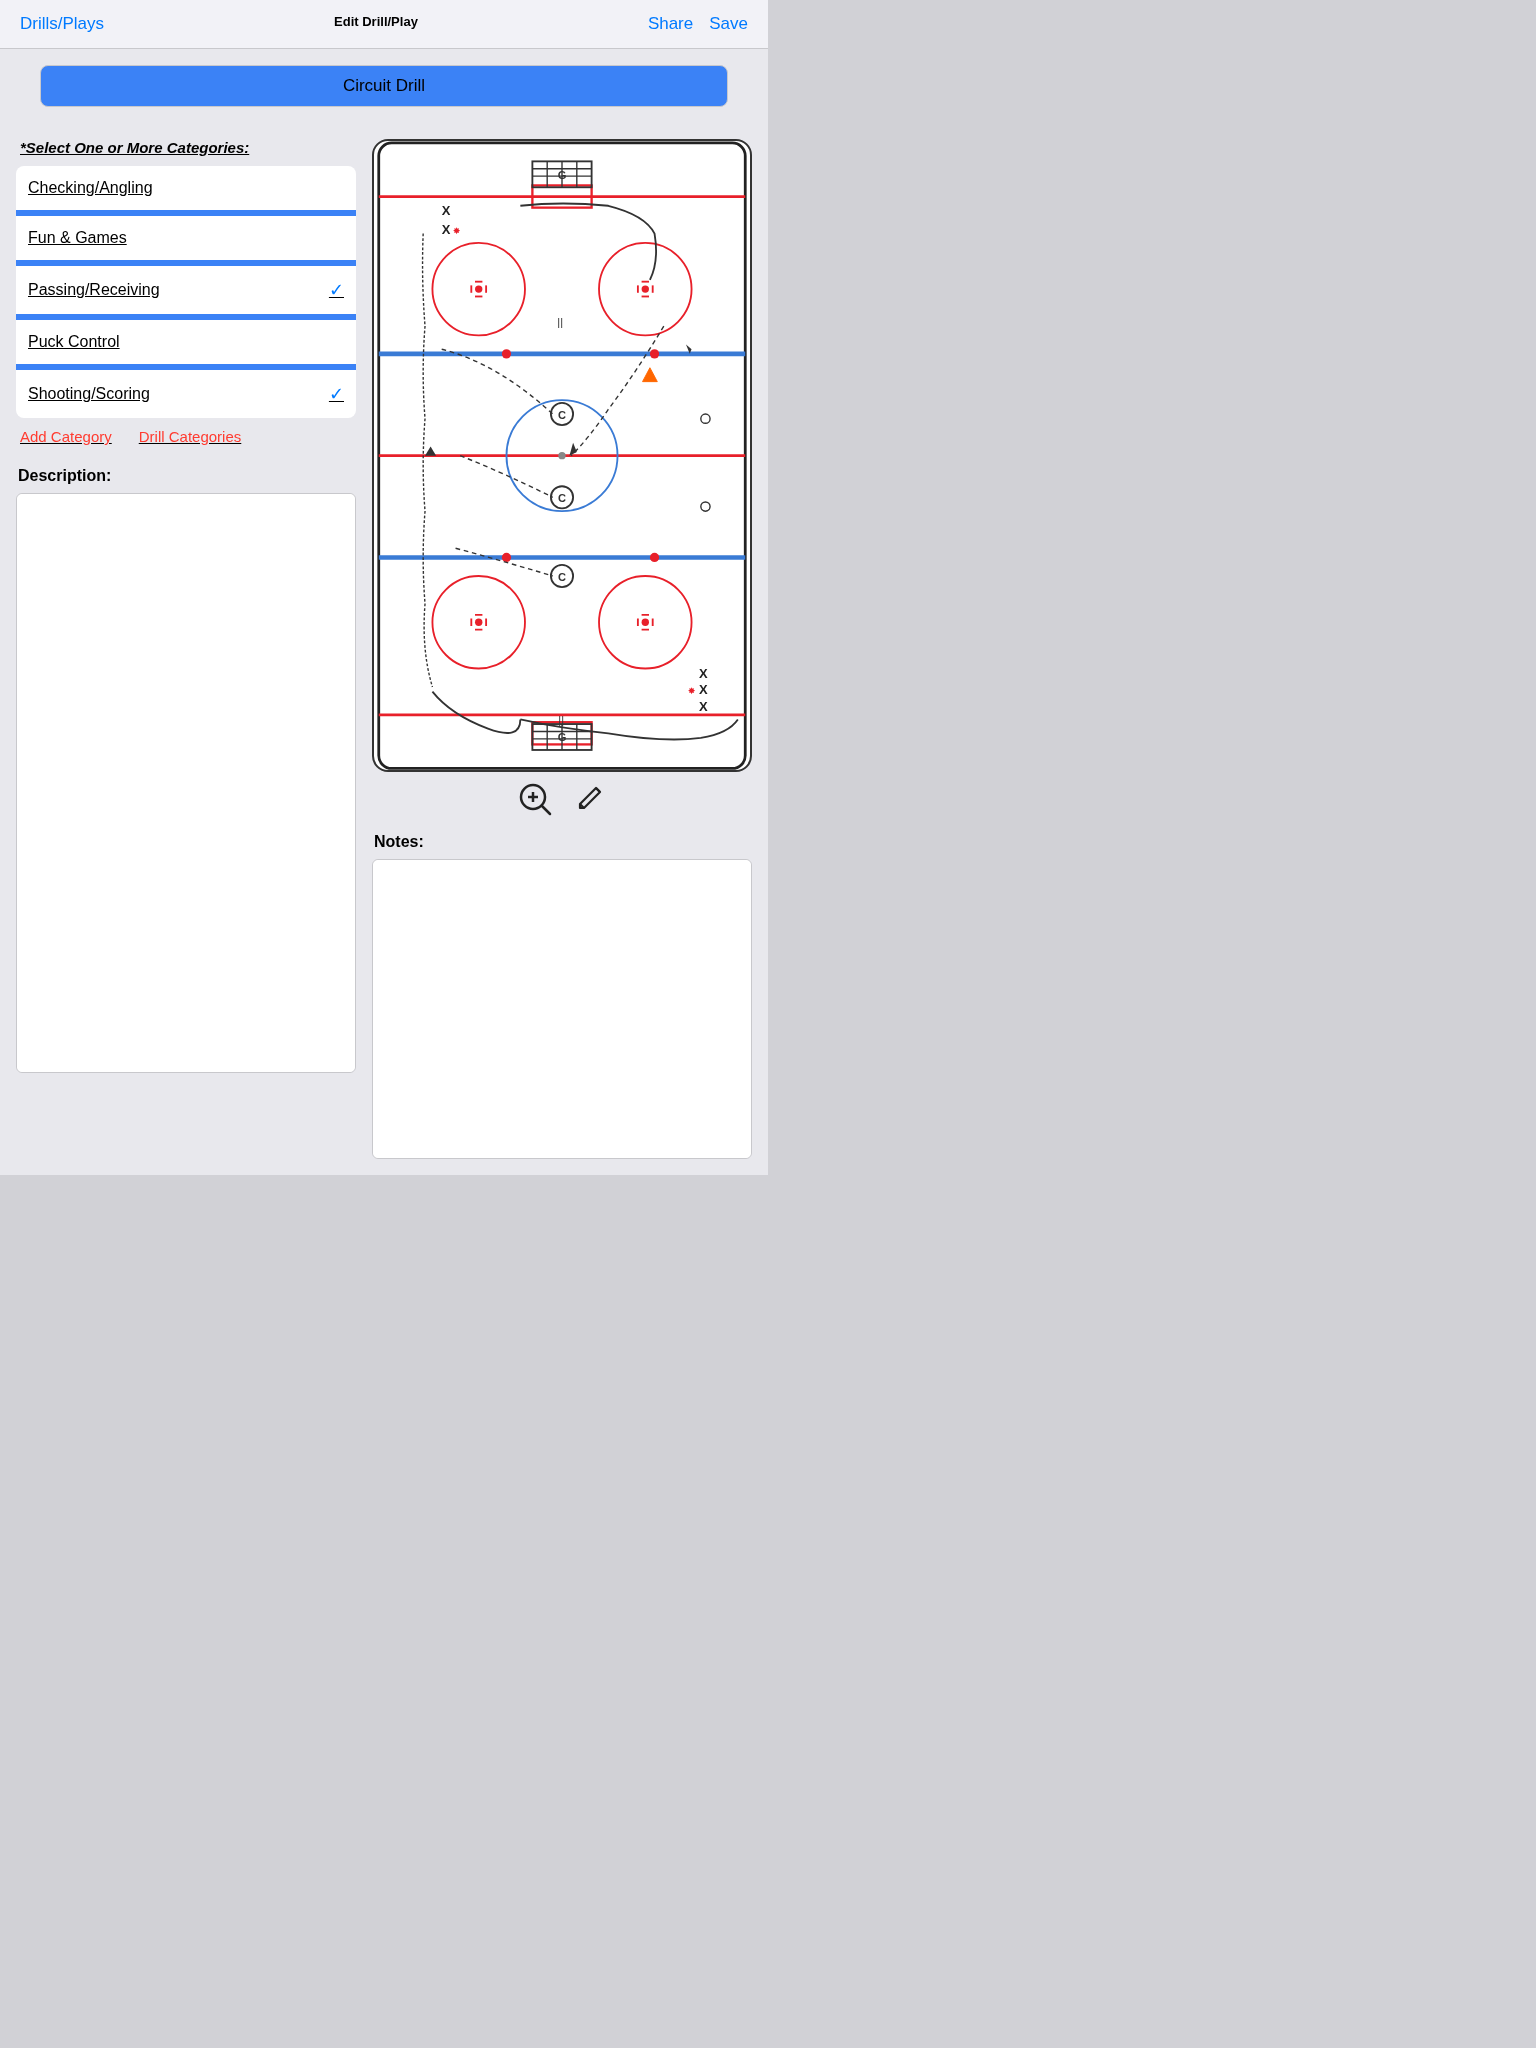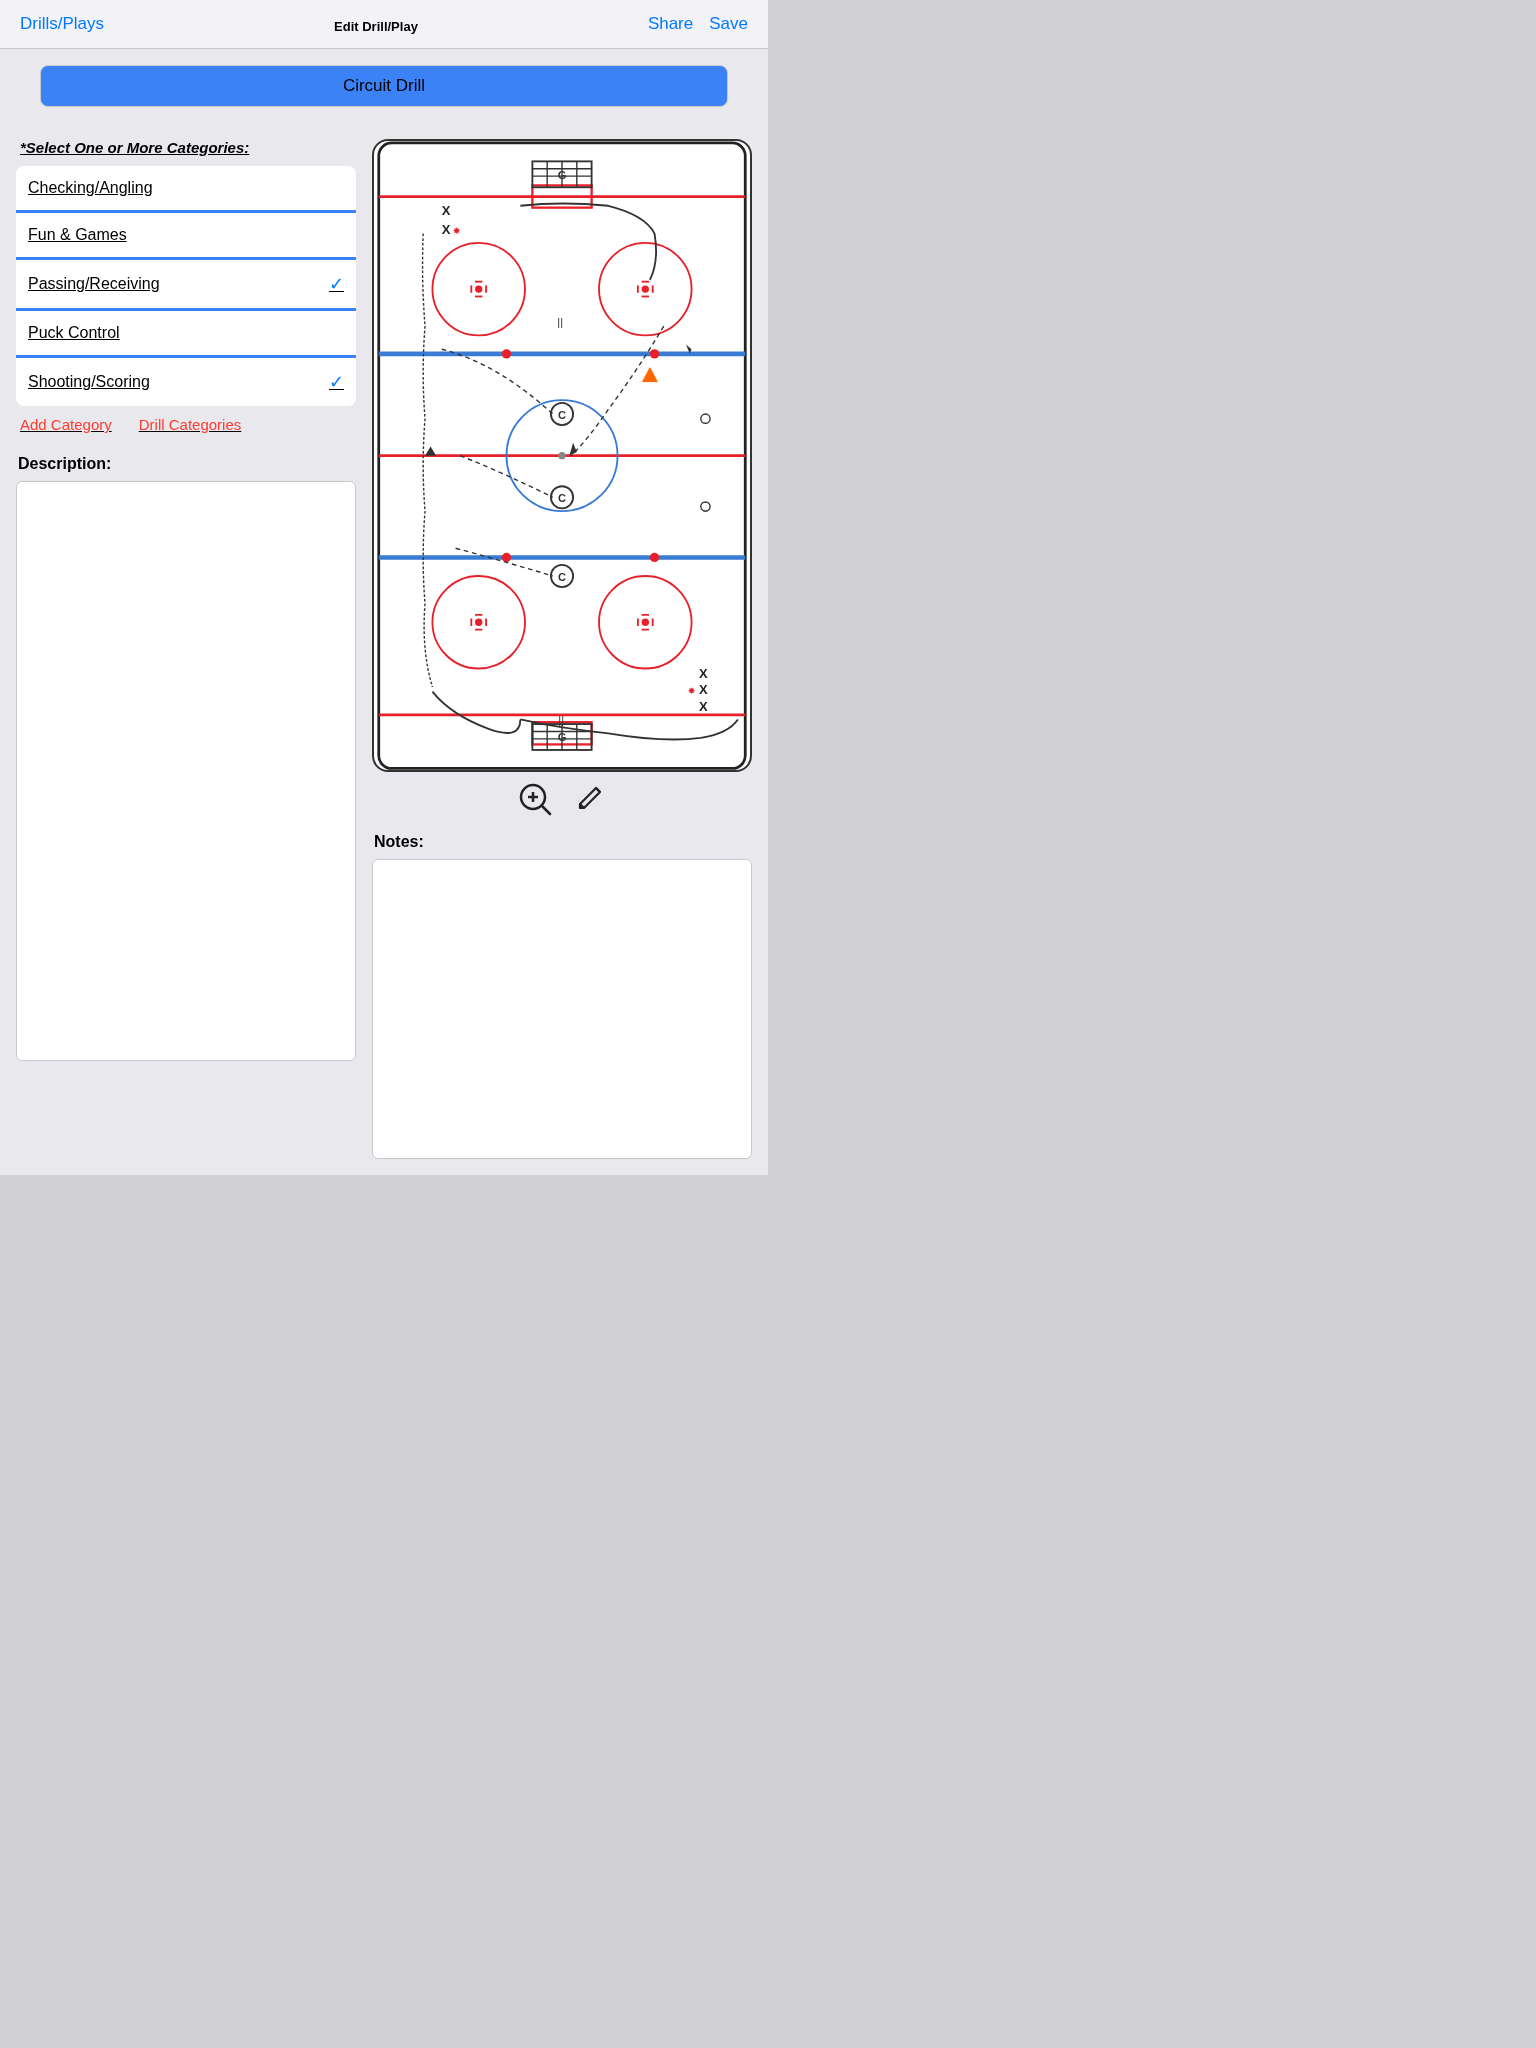--- a/index.html
+++ b/index.html
@@ -8,21 +8,21 @@
       background: #d1d1d6;
       width: 768px;
       min-height: 1024px;
       overflow-x: hidden;
     }
 
     
     .header {
       background: #f2f2f7;
       display: flex;
-      align-items: flex-end;
+      align-items: flex-start;
       justify-content: space-between;
       padding: 14px 20px;
       border-bottom: 1px solid #c8c8cc;
     }
     .header-left, .header-right {
       display: flex;
       gap: 16px;
     }
     .header-link {
       color: #007aff;
@@ -78,21 +78,21 @@
     .categories-label {
       font-size: 15px;
       font-weight: 700;
       font-style: italic;
       color: #000;
       margin-bottom: 10px;
       padding-left: 4px;
     }
     .category-item {
       background: white;
-      border-bottom: 3px solid #3b82f6;
+      border-bottom: 6px solid #3b82f6;
       padding: 13px 12px;
       display: flex;
       align-items: center;
       justify-content: space-between;
       cursor: pointer;
     }
     .category-item:first-of-type {
       border-radius: 8px 8px 0 0;
     }
     .category-item:last-of-type {

